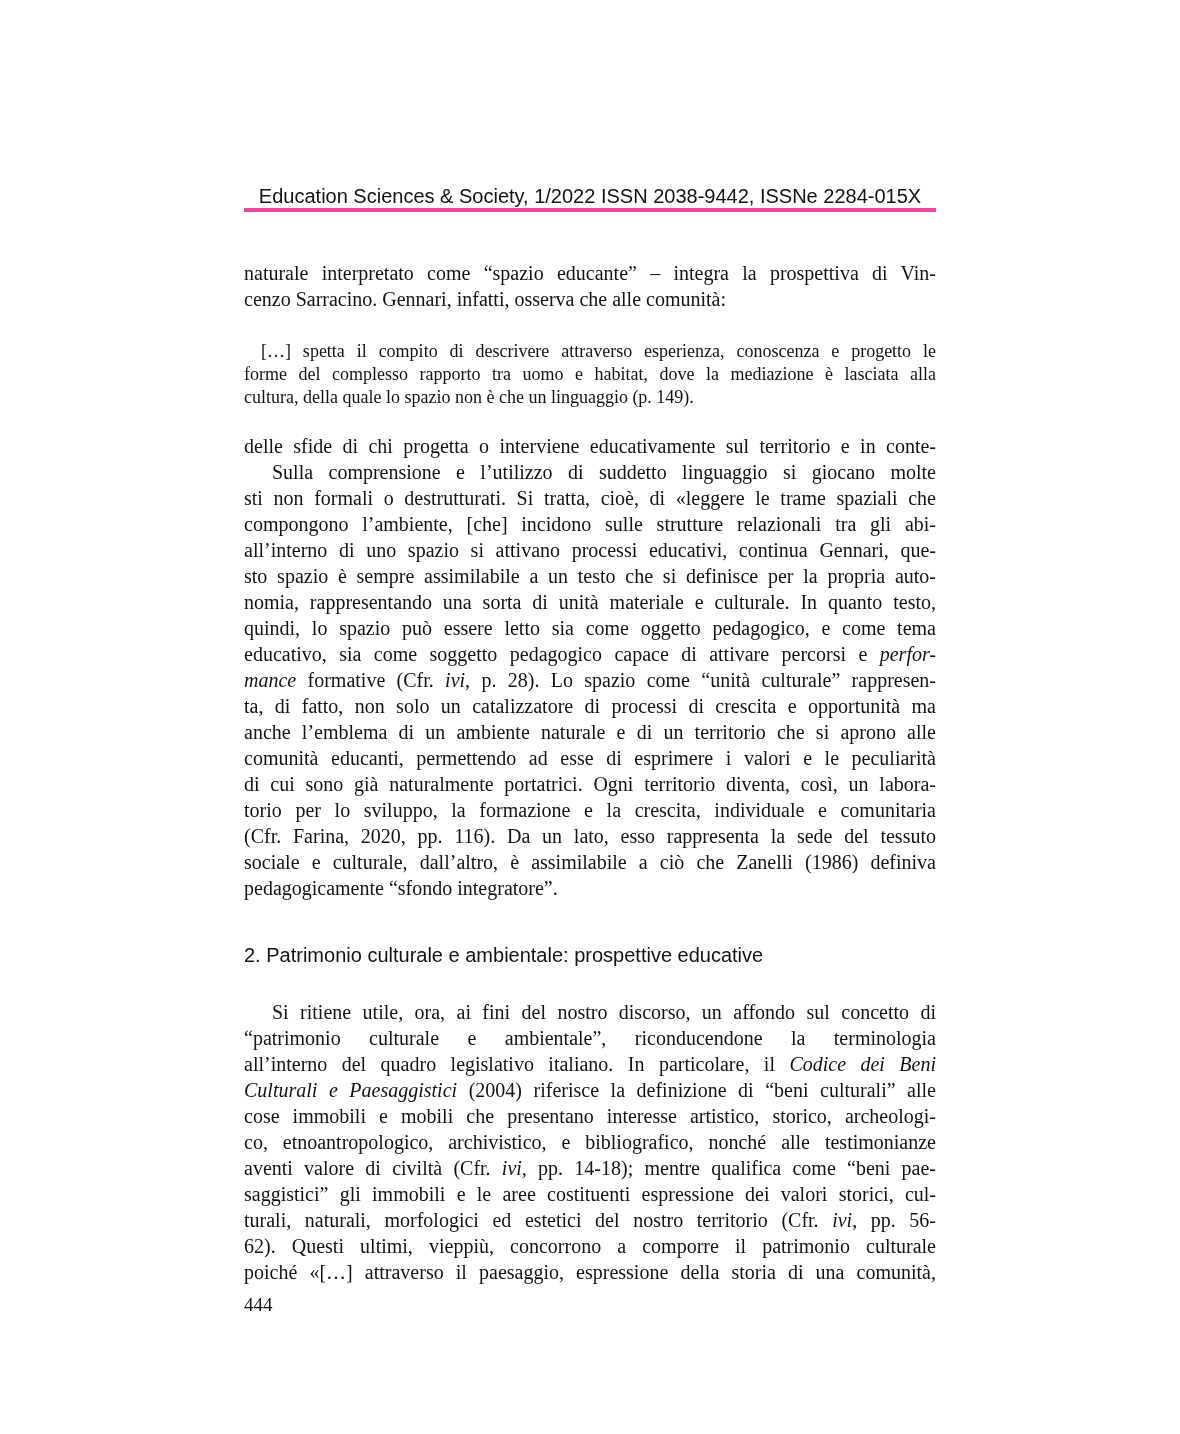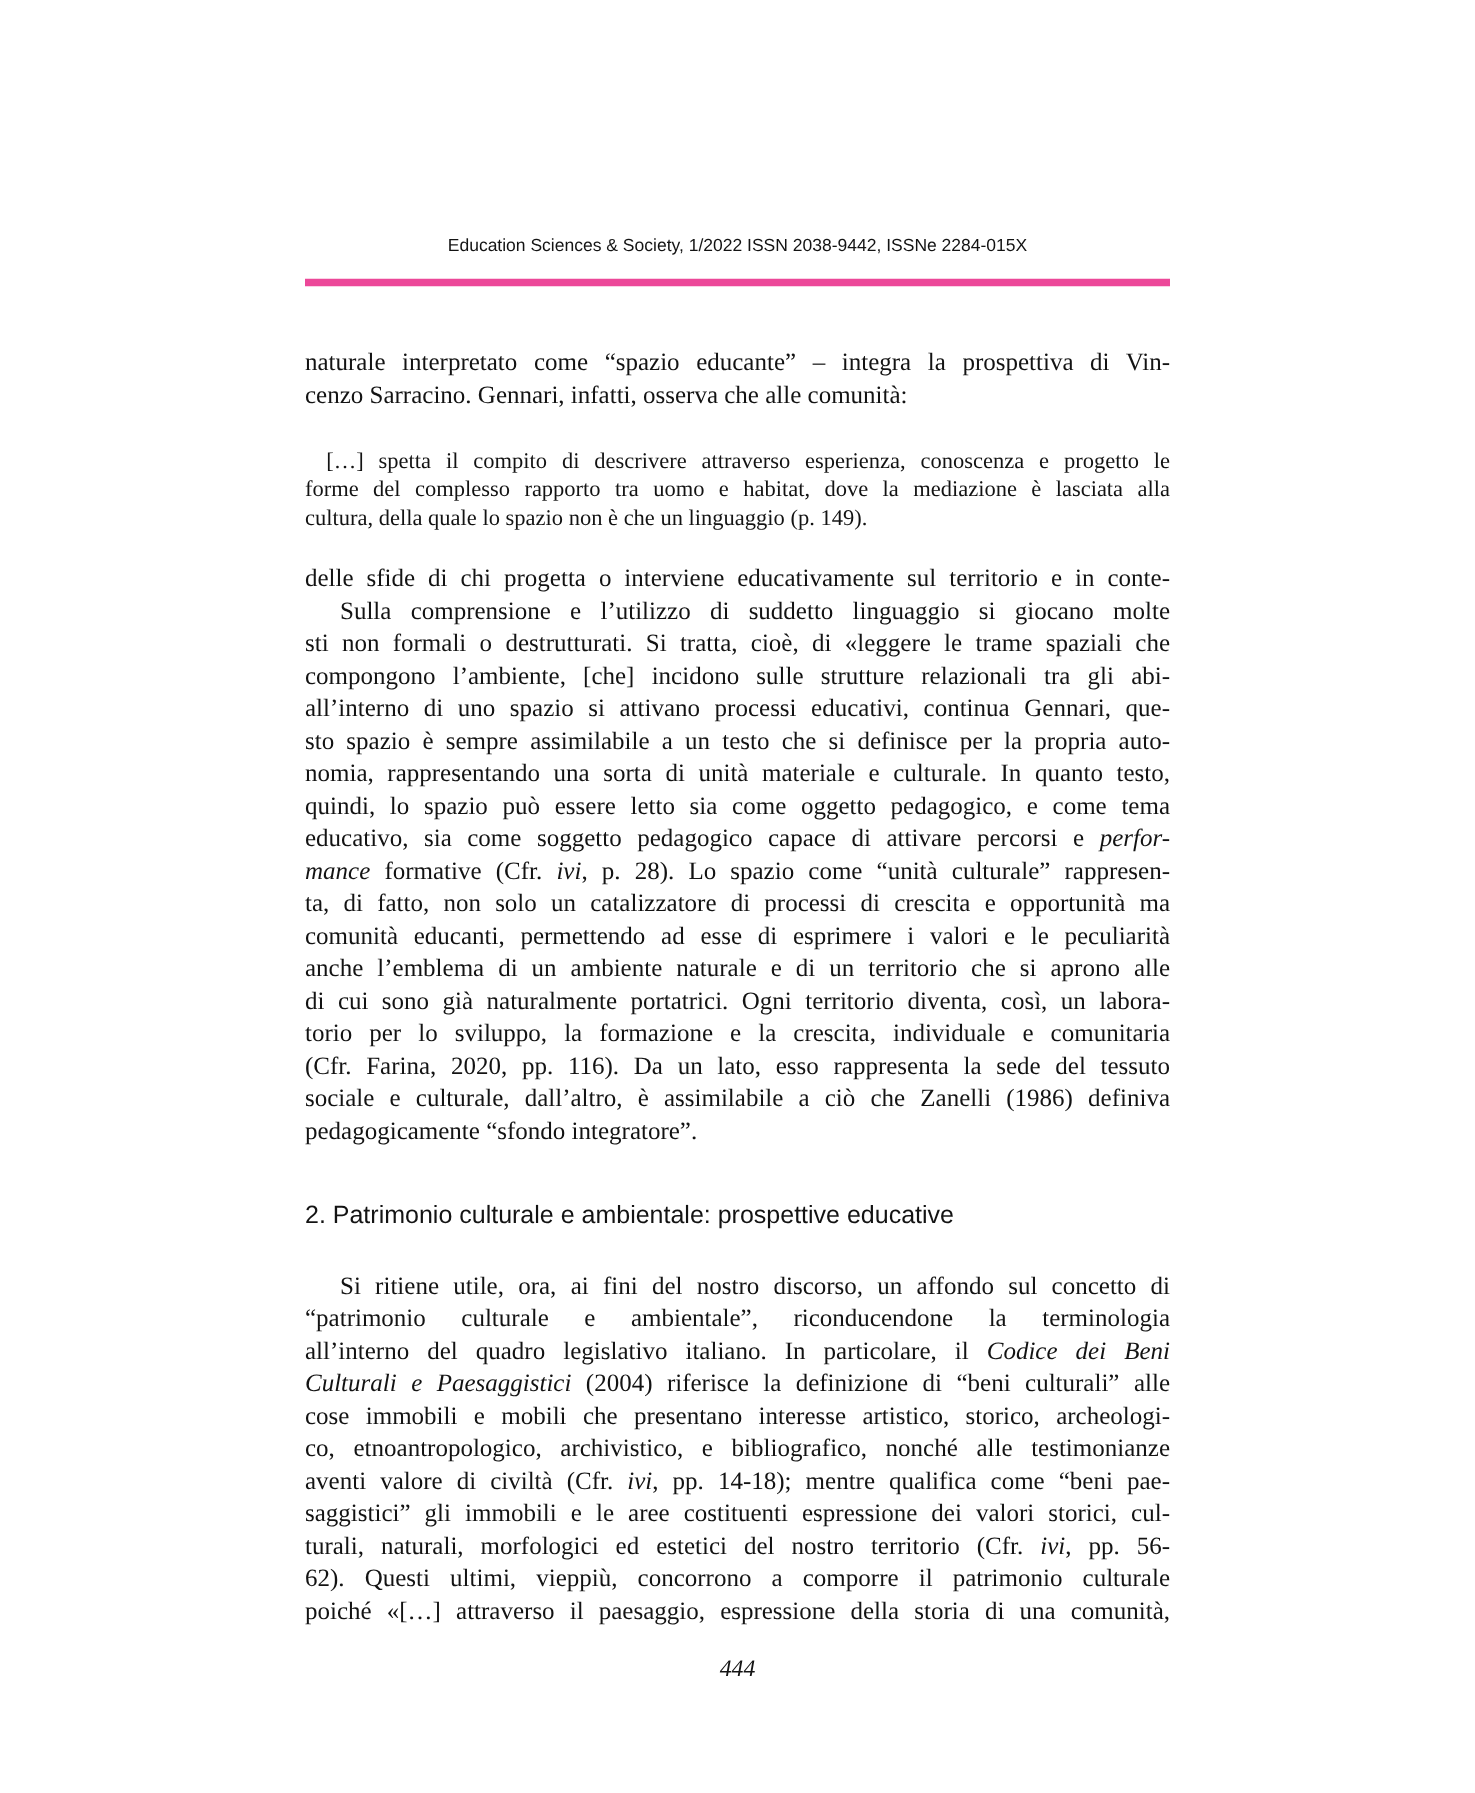--- a/index.html
+++ b/index.html
@@ -13,25 +13,25 @@
     box-sizing: border-box;
     width: 1180px; height: 1434px;
     padding: 0 244px;
     overflow: hidden;
     background: #ffffff;
   }
   
   .header {
     margin-top: 184px;
     font-family: "Liberation Sans", sans-serif;
-    font-size: 14px;
+    font-size: 20px;
     line-height: 24px;
     text-align: center;
-    padding-bottom: 15px;
-    border-bottom: 6px solid #ec4899;
+    padding-bottom: 0;
+    border-bottom: 4px solid #ec4899;
     white-space: nowrap;
   }
   
   .block .line {
     font-size: 20px;
     line-height: 26px;
     text-align: justify;
     text-align-last: justify;
     white-space: nowrap;
   }
@@ -45,23 +45,21 @@
     font-size: 20px;
     line-height: 26px;
   }
   
   #content > .block:nth-child(1) { margin-top: 48px; }
   #content > .block:nth-child(2) { margin-top: 28px; }
   #content > .block:nth-child(3) { margin-top: 24px; }
   #content > .block:nth-child(4) { margin-top: 41px; }
   #content > .block:nth-child(5) { margin-top: 31px; }
   .page-number {
-    margin-top: 21px;
-    text-align: center;
-    font-style: italic;
+    margin-top: 7px;
     font-size: 19px;
     line-height: 25px;
   }
   i { font-style: italic; }
 </style>
 </head>
 <body>
 
 <div class="page">
   <div class="header">Education Sciences &amp; Society, 1/2022 ISSN 2038-9442, ISSNe 2284-015X</div>
@@ -81,22 +79,22 @@
         <div class="line first">Sulla comprensione e l’utilizzo di suddetto linguaggio si giocano molte</div>
         <div class="line">sti non formali o destrutturati. Si tratta, cioè, di «leggere le trame spaziali che</div>
         <div class="line">compongono l’ambiente, [che] incidono sulle strutture relazionali tra gli abi-</div>
         <div class="line">all’interno di uno spazio si attivano processi educativi, continua Gennari, que-</div>
         <div class="line">sto spazio è sempre assimilabile a un testo che si definisce per la propria auto-</div>
         <div class="line">nomia, rappresentando una sorta di unità materiale e culturale. In quanto testo,</div>
         <div class="line">quindi, lo spazio può essere letto sia come oggetto pedagogico, e come tema</div>
         <div class="line">educativo, sia come soggetto pedagogico capace di attivare percorsi e <i>perfor-</i></div>
         <div class="line"><i>mance</i> formative (Cfr. <i>ivi</i>, p. 28). Lo spazio come “unità culturale” rappresen-</div>
         <div class="line">ta, di fatto, non solo un catalizzatore di processi di crescita e opportunità ma</div>
+        <div class="line">anche l’emblema di un ambiente naturale e di un territorio che si aprono alle</div>
         <div class="line">comunità educanti, permettendo ad esse di esprimere i valori e le peculiarità</div>
-        <div class="line">anche l’emblema di un ambiente naturale e di un territorio che si aprono alle</div>
         <div class="line">di cui sono già naturalmente portatrici. Ogni territorio diventa, così, un labora-</div>
         <div class="line">torio per lo sviluppo, la formazione e la crescita, individuale e comunitaria</div>
         <div class="line">(Cfr. Farina, 2020, pp. 116). Da un lato, esso rappresenta la sede del tessuto</div>
         <div class="line">sociale e culturale, dall’altro, è assimilabile a ciò che Zanelli (1986) definiva</div>
         <div class="line last">pedagogicamente “sfondo integratore”.</div>
       </div>
       <div class="block heading">2. Patrimonio culturale e ambientale: prospettive educative</div>
       <div class="block para">
         <div class="line first">Si ritiene utile, ora, ai fini del nostro discorso, un affondo sul concetto di</div>
         <div class="line">“patrimonio culturale e ambientale”, riconducendone la terminologia</div>

